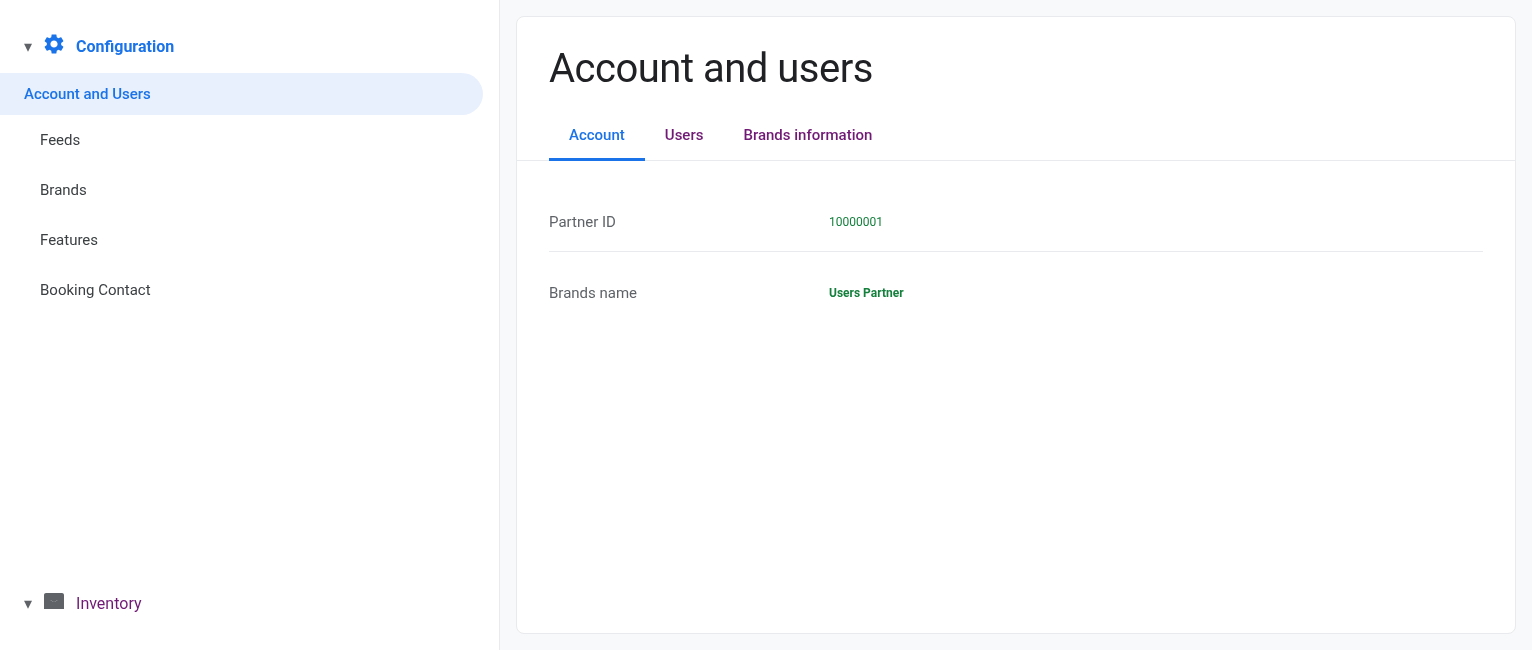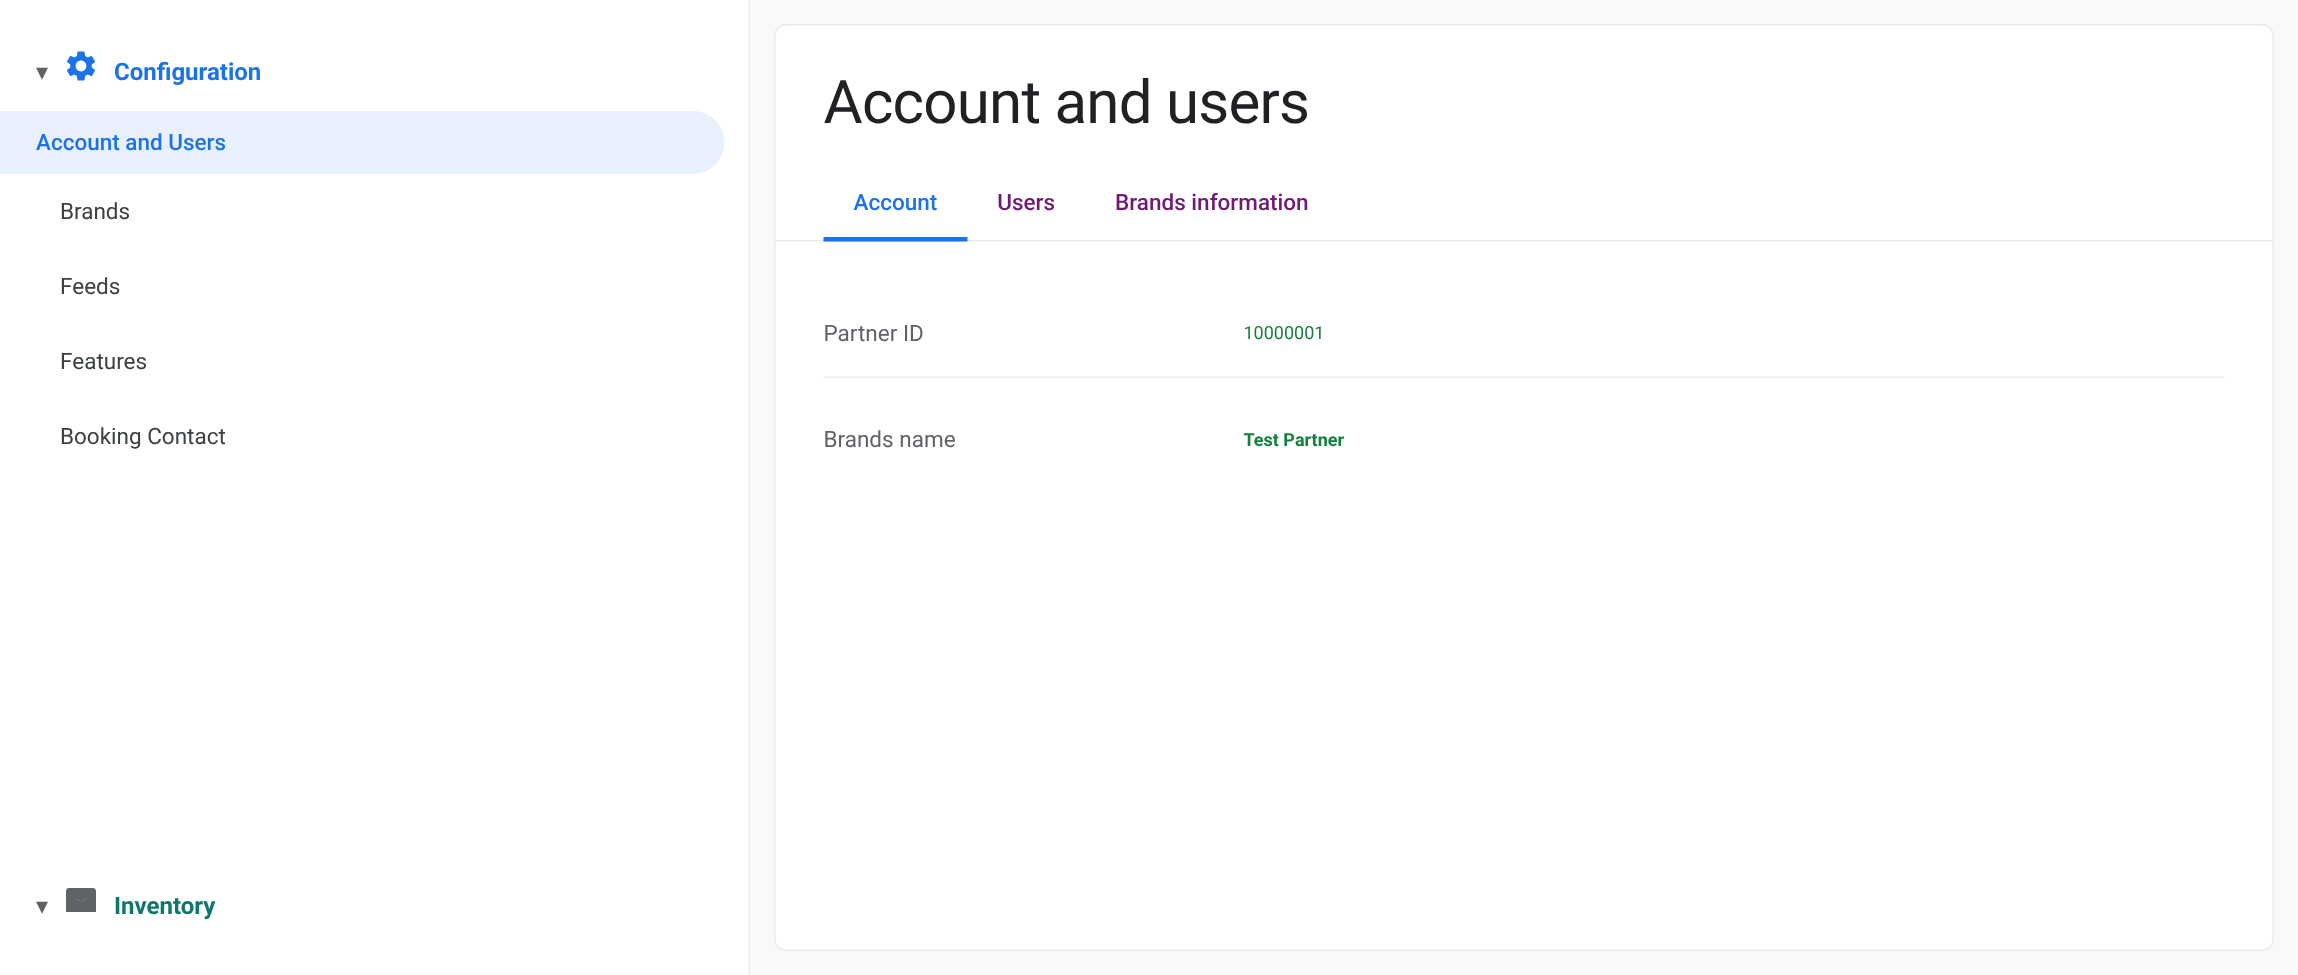--- a/index.html
+++ b/index.html
@@ -90,23 +90,23 @@
       color: #5f6368;
       font-size: 16px;
     }
 
     .store-icon {
       color: #5f6368;
       font-size: 22px;
     }
 
     .sidebar-bottom-header .section-label {
-      color: #0f766e;
-      font-size: 16px;
-      font-weight: 700;
+      color: #701a75;
+      font-size: 16px;
+      font-weight: 400;
     }
 
     
     .main-content {
       flex: 1;
       background: #f8f9fa;
       display: flex;
       flex-direction: column;
       overflow: hidden;
     }
@@ -212,22 +212,22 @@
     <span class="gear-icon">
       <svg class="gear-svg" viewBox="0 0 24 24" fill="#1a73e8">
         <path d="M19.14,12.94c0.04-0.3,0.06-0.61,0.06-0.94c0-0.32-0.02-0.64-0.07-0.94l2.03-1.58c0.18-0.14,0.23-0.41,0.12-0.61 l-1.92-3.32c-0.12-0.22-0.37-0.29-0.59-0.22l-2.39,0.96c-0.5-0.38-1.03-0.7-1.62-0.94L14.4,2.81c-0.04-0.24-0.24-0.41-0.48-0.41 h-3.84c-0.24,0-0.43,0.17-0.47,0.41L9.25,5.35C8.66,5.59,8.12,5.92,7.63,6.29L5.24,5.33c-0.22-0.08-0.47,0-0.59,0.22L2.74,8.87 C2.62,9.08,2.66,9.34,2.86,9.48l2.03,1.58C4.84,11.36,4.8,11.69,4.8,12s0.02,0.64,0.07,0.94l-2.03,1.58 c-0.18,0.14-0.23,0.41-0.12,0.61l1.92,3.32c0.12,0.22,0.37,0.29,0.59,0.22l2.39-0.96c0.5,0.38,1.03,0.7,1.62,0.94l0.36,2.54 c0.05,0.24,0.24,0.41,0.48,0.41h3.84c0.24,0,0.44-0.17,0.47-0.41l0.36-2.54c0.59-0.24,1.13-0.56,1.62-0.94l2.39,0.96 c0.22,0.08,0.47,0,0.59-0.22l1.92-3.32c0.12-0.22,0.07-0.47-0.12-0.61L19.14,12.94z M12,15.6c-1.98,0-3.6-1.62-3.6-3.6 s1.62-3.6,3.6-3.6s3.6,1.62,3.6,3.6S13.98,15.6,12,15.6z"></path>
       </svg>
     </span>
     <span class="section-label">Configuration</span>
   </div>
 
   <div class="sidebar-item-active">Account and Users</div>
 
+  <div class="sidebar-item">Feeds</div>
   <div class="sidebar-item">Brands</div>
-  <div class="sidebar-item">Feeds</div>
   <div class="sidebar-item">Features</div>
   <div class="sidebar-item">Booking Contact</div>
 
   <div class="sidebar-bottom-section">
     <div class="sidebar-bottom-header">
       <span class="chevron-icon">▾</span>
       <span class="store-icon">
         <svg class="store-svg" viewBox="0 0 24 24" fill="#5f6368">
           <path d="M20 4H4v2l8 5 8-5V4zm0 4.236l-8 5-8-5V20h16V8.236z"></path>
           <path d="M2 6v14h20V6H2zm18 12H4V8.236l8 5 8-5V18z"></path>
@@ -255,19 +255,19 @@
 
     <div class="account-content">
 
       <div class="field-row">
         <div class="field-label">Partner ID</div>
         <div class="field-value">10000001</div>
       </div>
 
       <div class="field-row">
         <div class="field-label">Brands name</div>
-        <div class="field-value bold">Test Partner</div>
+        <div class="field-value bold">Users Partner</div>
       </div>
 
     </div>
 
   </div>
 </div>
 
 </body></html>

